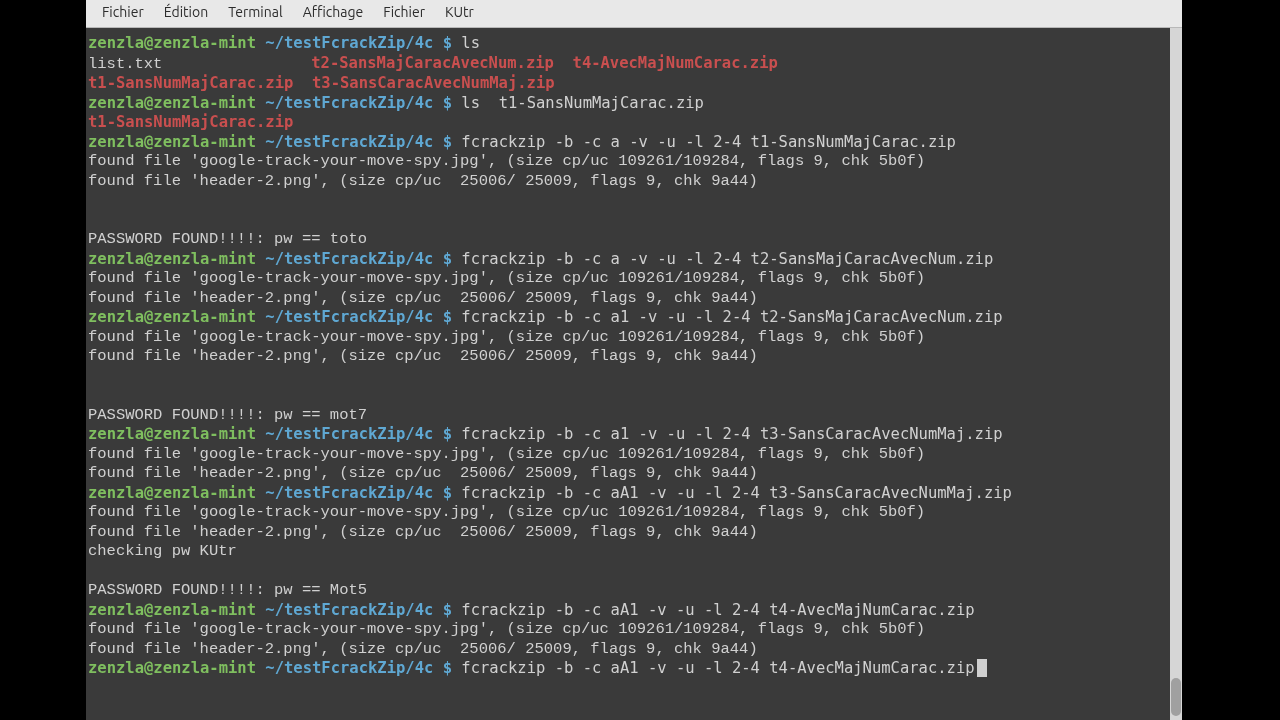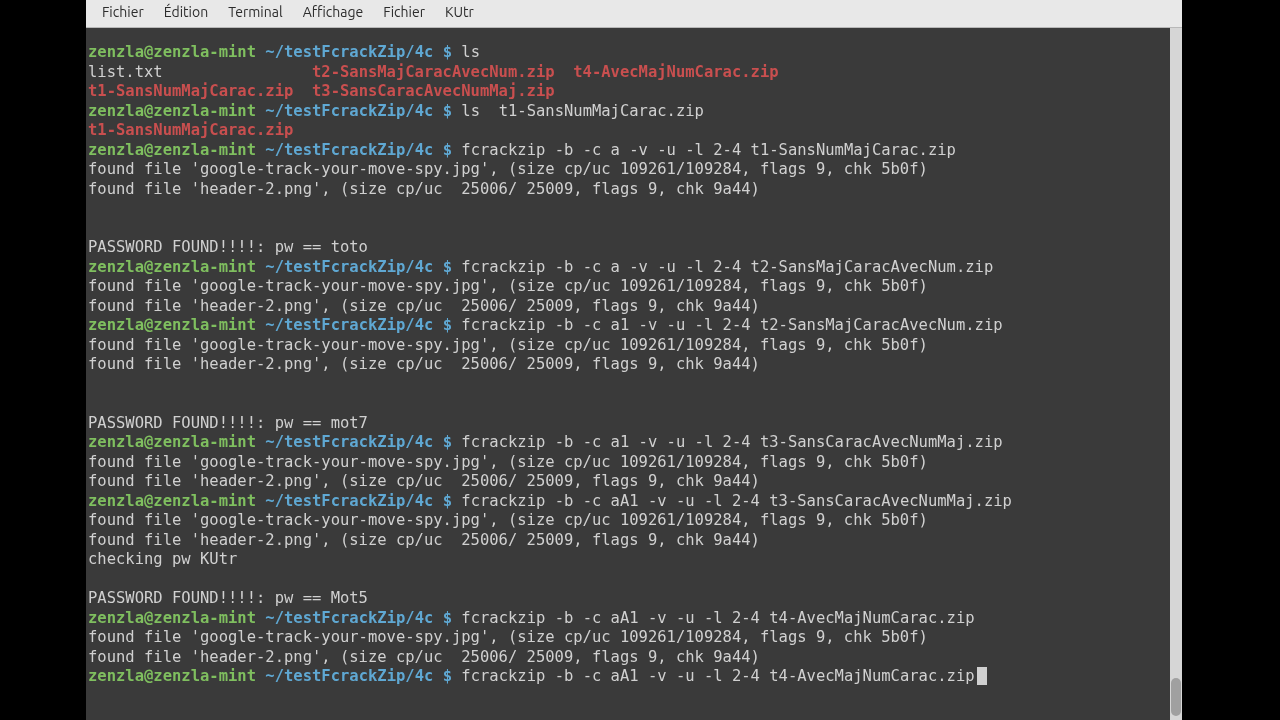--- a/index.html
+++ b/index.html
@@ -31,34 +31,34 @@
     color: #2c2c2c;
     border-bottom: 1px solid #b8b8b8;
   }
   .menubar .menu-item {
     padding: 4px 10px;
     cursor: default;
   }
   .terminal-body {
     flex: 1;
     background: #3a3a3a;
-    padding: 15px 2px 2px 2px;
+    padding: 6px 2px 2px 2px;
     font-size: 15.5px;
     line-height: 19.5px;
     color: #d0d0d0;
     white-space: pre;
     overflow: hidden;
     position: relative;
   }
   .line { white-space: pre; }
   .user { color: #7fbf5f; font-weight: bold; }
   .path { color: #5fa8d3; font-weight: bold; }
   .cmd { color: #d0d0d0; }
   .zipred { color: #c94f4f; font-weight: bold; }
-  .plain { color: #d0d0d0; }
+  .plain { color: #d0d0d0; font-family: Liberation Mono, monospace; }
   .cursor-block {
     display: inline-block;
     width: 10px;
     height: 18px;
     background: #d0d0d0;
     vertical-align: text-bottom;
     margin-left: 2px;
   }
   .scrollbar-track {
     position: absolute;

